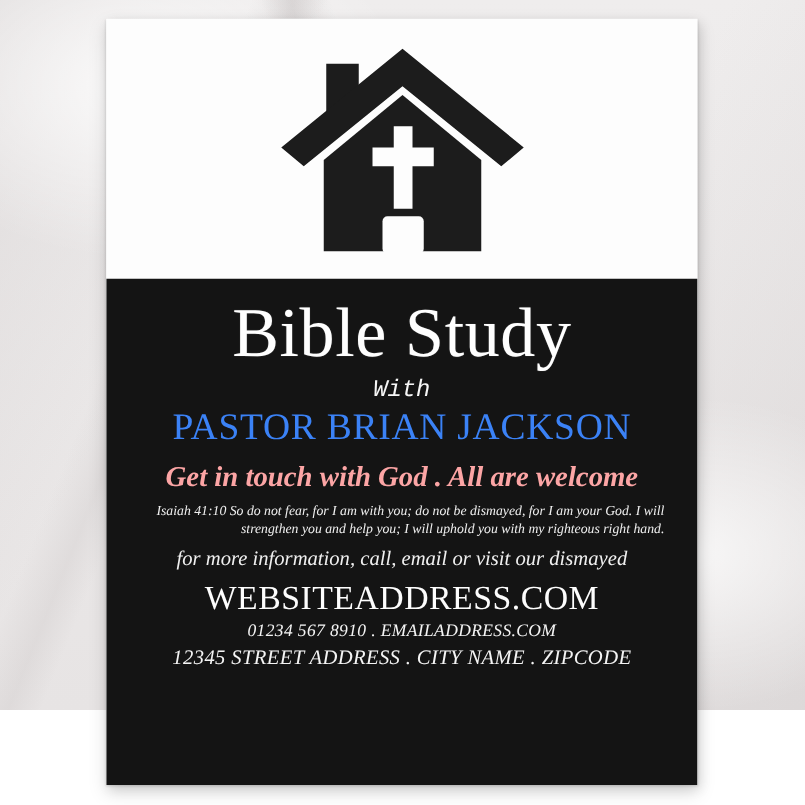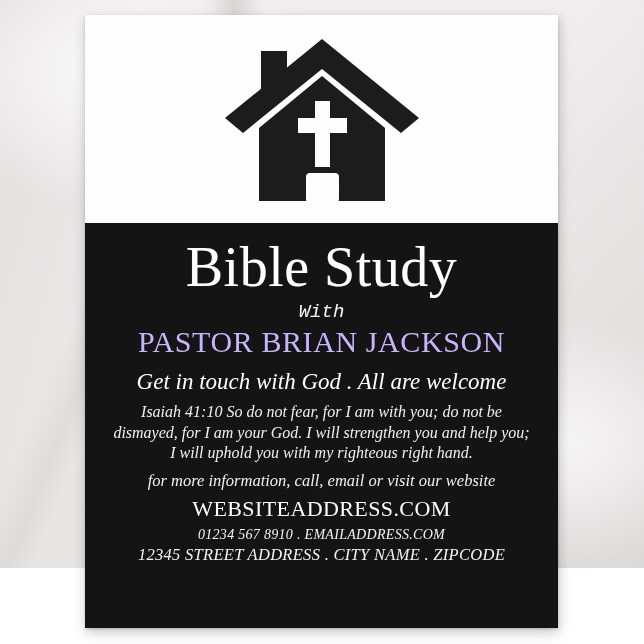--- a/index.html
+++ b/index.html
@@ -100,40 +100,42 @@
     margin: 6px 0 0 0;
     color: #f6f6f6;
   }
 
   .pastor {
     font-family: "Liberation Serif", serif;
     font-size: 30px;
     line-height: 1.12;
     letter-spacing: 0.6px;
     margin: 2px 0 0 0;
-    color: #c4b5fd;
+    color: #3b82f6;
   }
 
   .tagline {
     font-family: "Liberation Serif", serif;
     font-style: italic;
     font-size: 23px;
     line-height: 1.18;
     margin: 9px 0 0 0;
-    color: #ffffff;
+    color: #fca5a5;
+    font-weight: bold;
   }
 
   .scripture {
     font-family: "Liberation Serif", serif;
     font-style: italic;
-    font-size: 16px;
+    font-size: 11px;
     line-height: 1.30;
     margin: 7px auto 0 auto;
     max-width: 420px;
     color: #f0f0f0;
+    text-align: right;
   }
 
   .schedule {
     font-family: "Liberation Serif", serif;
     font-size: 25px;
     line-height: 1.12;
     letter-spacing: 0.4px;
     margin: 14px 0 0 0;
     color: #fbfbfb;
   }
@@ -142,21 +144,21 @@
     font-family: "Liberation Serif", serif;
     font-style: italic;
     font-size: 16.5px;
     line-height: 1.2;
     margin: 7px 0 0 0;
     color: #f0f0f0;
   }
 
   .website {
     font-family: "Liberation Serif", serif;
-    font-size: 22px;
+    font-size: 27px;
     line-height: 1.12;
     letter-spacing: 0.4px;
     margin: 6px 0 0 0;
     color: #fdfdfd;
   }
 
   .contact-line {
     font-family: "Liberation Serif", serif;
     font-style: italic;
     font-size: 14px;
@@ -199,21 +201,21 @@
 
       <div class="with">With</div>
 
       <div class="pastor">PASTOR BRIAN JACKSON</div>
 
       <div class="tagline">Get in touch with God . All are welcome</div>
 
       <p class="scripture">Isaiah 41:10 So do not fear, for I am with you; do not be dismayed, for I am your God. I will strengthen you and help you; I will uphold you with my righteous right hand.</p>
 
 
-      <div class="more-info">for more information, call, email or visit our website</div>
+      <div class="more-info">for more information, call, email or visit our dismayed</div>
 
       <div class="website">WEBSITEADDRESS.COM</div>
 
       <div class="contact-line">01234 567 8910 . EMAILADDRESS.COM</div>
 
       <div class="contact-line second">12345 STREET ADDRESS . CITY NAME . ZIPCODE</div>
 
     </div>
   </div>
 </div>

